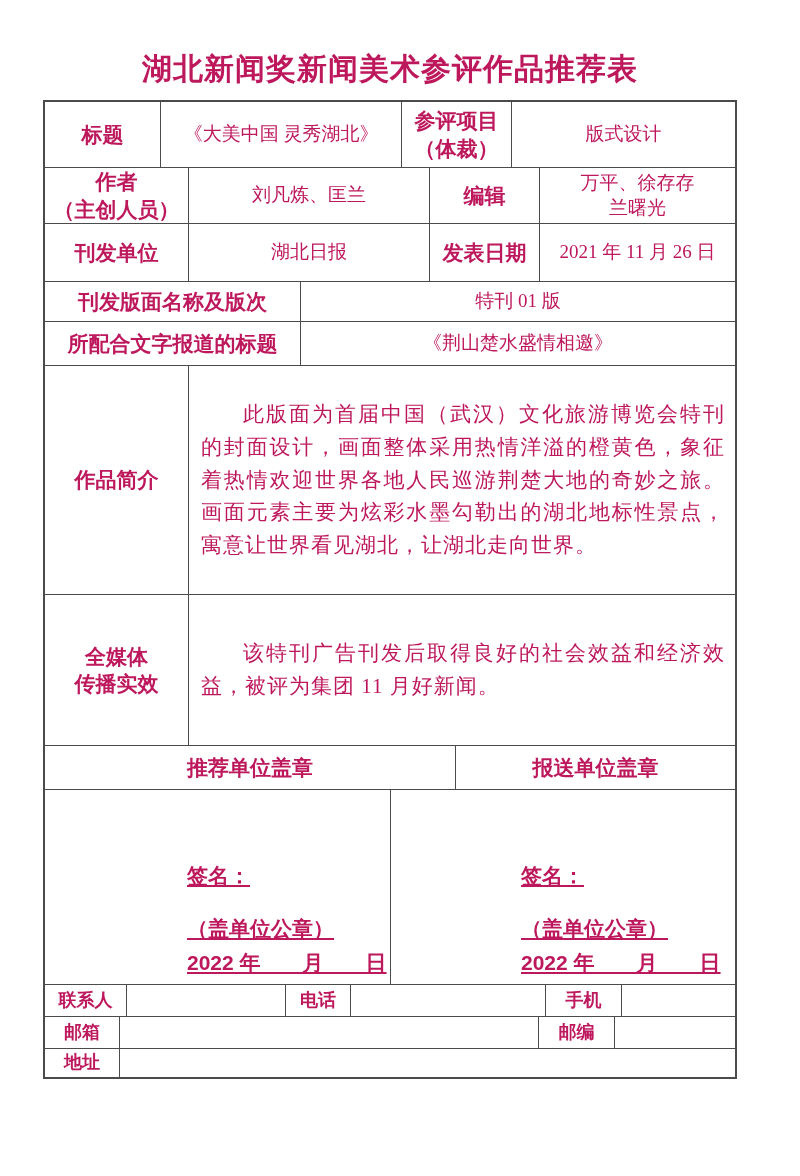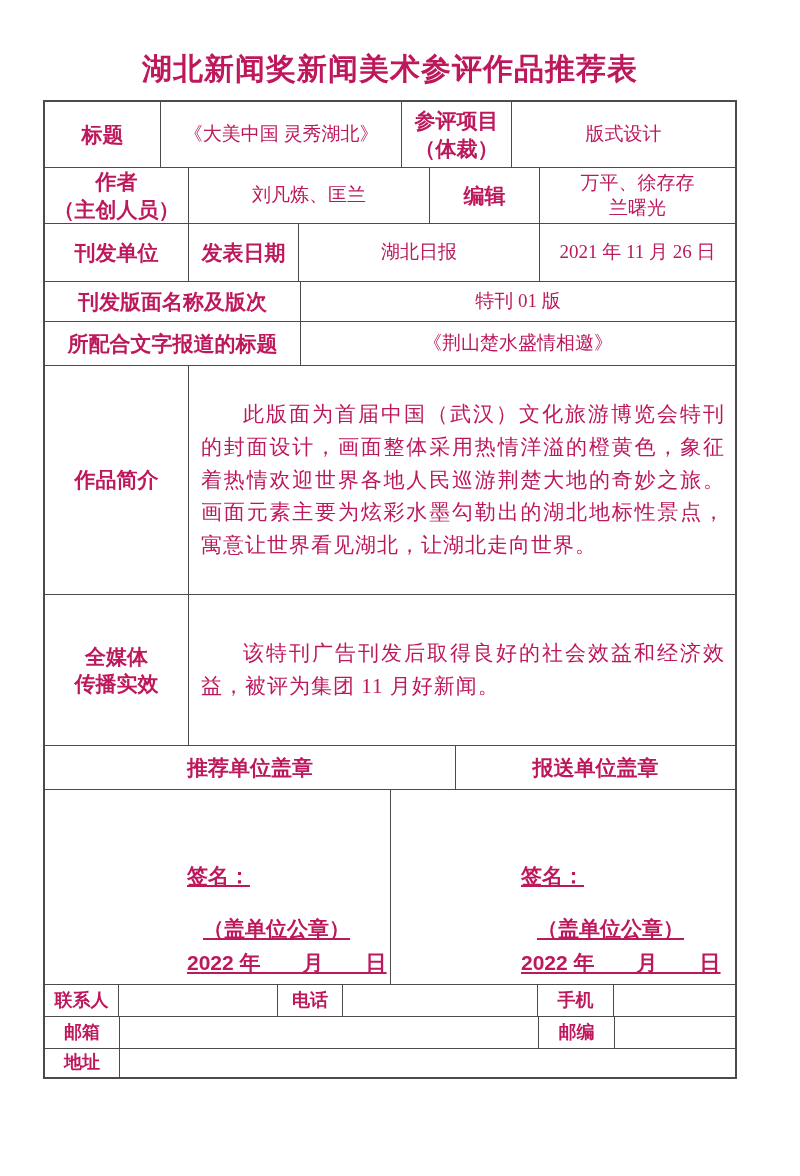--- a/index.html
+++ b/index.html
@@ -17,21 +17,21 @@
   .val{font-family:"Liberation Serif","DejaVu Serif",serif;font-size:19px;line-height:1.3;}
   .sm{font-size:18px;}
   .ml{white-space:pre-line;}
   .para-cell{padding:0 10px 0 12px;}
   .para{font-family:"Liberation Serif","DejaVu Serif",serif;font-size:21px;line-height:1.57;
         letter-spacing:1px;text-align:justify;text-indent:2em;width:100%;}
   .sign-cell{align-items:flex-start;justify-content:flex-start;text-align:left;text-decoration:underline;}
   .sign-block{font-family:"Liberation Sans","DejaVu Sans",sans-serif;font-weight:700;font-size:21px;line-height:1.3;}
   .sb-left{padding:72px 0 0 142px;}
   .sb-right{padding:72px 0 0 130px;}
-  .seal-note{margin-top:26px;margin-left:16px;}
+  .seal-note{margin-top:26px;}
   .date-line{margin-top:6px;}
 </style>
 </head>
 <body>
 
 <div class="page">
 
   <div class="doc-title">湖北新闻奖新闻美术参评作品推荐表</div>
 
   <div class="tbl">
@@ -66,25 +66,25 @@
       <div class="td val lastc" style="width:199px">
         <span class="ml">万平、徐存存
 兰曙光</span>
       </div>
     </div>
 
     <div class="tr" style="height:58px">
       <div class="td lbl" style="width:144px">
         <span>刊发单位</span>
       </div>
+      <div class="td val" style="width:241px">
+        <span>湖北日报</span>
+      </div>
       <div class="td lbl" style="width:110px">
         <span>发表日期</span>
-      </div>
-      <div class="td val" style="width:241px">
-        <span>湖北日报</span>
       </div>
       <div class="td val lastc" style="width:199px">
         <span>2021 年 11 月 26 日</span>
       </div>
     </div>
 
     <div class="tr" style="height:40px">
       <div class="td lbl" style="width:256px">
         <span>刊发版面名称及版次</span>
       </div>
@@ -141,21 +141,21 @@
       <div class="td sign-cell lastc" style="width:348px">
         <div class="sign-block sb-right">
           <div>签名：</div>
           <div class="seal-note">（盖单位公章）</div>
           <div class="date-line">2022 年　　月　　日</div>
         </div>
       </div>
     </div>
 
     <div class="tr" style="height:32px">
-      <div class="td lbl sm" style="width:74px">
+      <div class="td lbl sm" style="width:82px">
         <span>联系人</span>
       </div>
       <div class="td val sm" style="width:159px">
         <span></span>
       </div>
       <div class="td lbl sm" style="width:65px">
         <span>电话</span>
       </div>
       <div class="td val sm" style="width:195px">
         <span></span>

